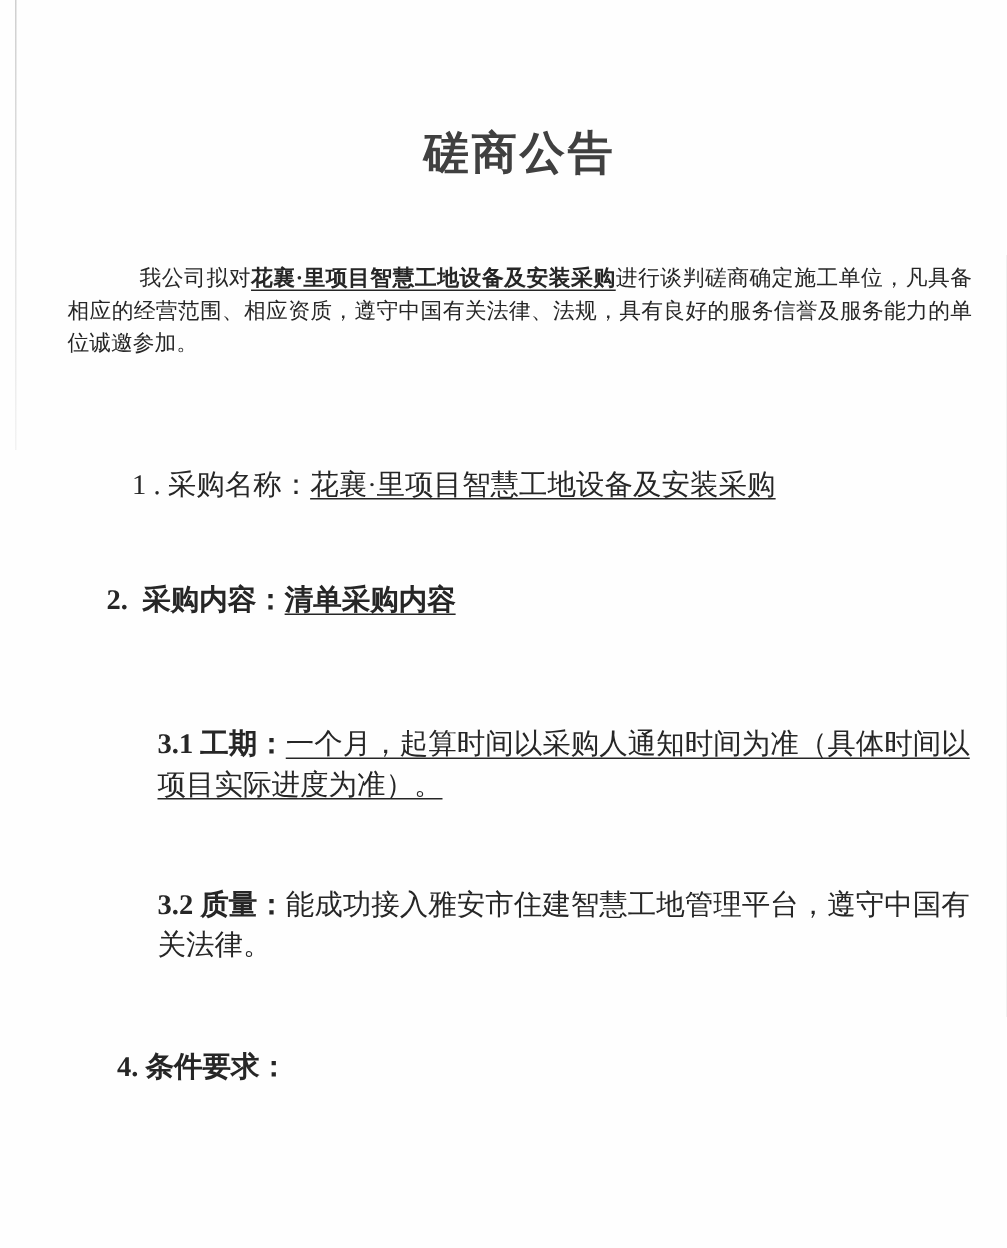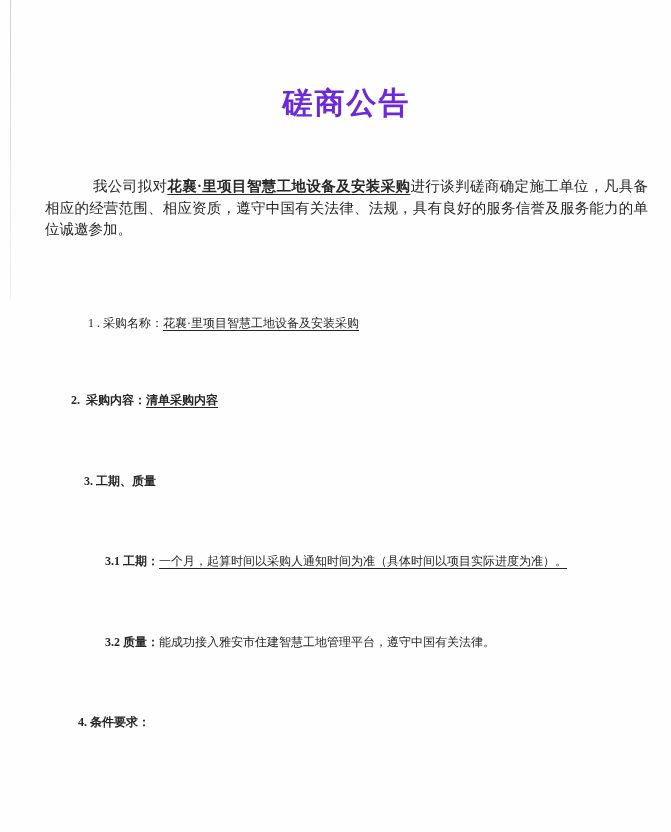--- a/index.html
+++ b/index.html
@@ -13,26 +13,26 @@
     color:#262626;
     box-sizing:border-box;
     padding:14px 23px 0 45px;
     white-space:pre-wrap;
   }
   .title {
     text-align:center;
     font-size:30px;
     line-height:34px;
     font-weight:bold;
-    color:#6d28d9;
+    color:#404040;
     letter-spacing:2px;
   }
   .para { font-size:14.5px; text-align:justify; }
   .intro { margin-top:2px; line-height:21.5px; text-indent:48px; }
-  .line  { font-size:12px; }
+  .line  { font-size:19px; }
   .item1 { margin-top:3px; margin-left:43px; line-height:23px; }
   .item2 { margin-left:26px; line-height:23px; }
   .h3    { margin-top:3px; margin-left:39px; line-height:25px; font-weight:bold; }
   .s31, .s32 { margin-left:60px; line-height:26.5px; }
   .h4    { margin-left:33px; line-height:27px; font-weight:bold; }
   .b { font-weight:bold; }
   .u { text-decoration:underline; text-decoration-thickness:1px; text-underline-offset:3px; }
   .artifact {
     position:absolute; left:10px; top:0;
     width:1px; height:300px;
@@ -47,21 +47,20 @@
   <div class="artifact"></div>
 
   <div class="title">磋商公告</div>
 
   <p class="para intro"><span>我公司拟对</span><span class="b u">花襄·里项目智慧工地设备及安装采购</span><span>进行谈判磋商确定施工单位，凡具备相应的经营范围、相应资质，遵守中国有关法律、法规，具有良好的服务信誉及服务能力的单位诚邀参加。</span></p>
 
   <div class="line item1"><span>1 . 采购名称：</span><span class="u">花襄·里项目智慧工地设备及安装采购</span></div>
 
   <div class="line item2"><span class="b">2.  采购内容：</span><span class="b u">清单采购内容</span></div>
 
-  <div class="line h3">3. 工期、质量</div>
 
   <div class="line s31"><span class="b">3.1 工期：</span><span class="u">一个月，起算时间以采购人通知时间为准（具体时间以项目实际进度为准）。</span></div>
 
   <div class="line s32"><span class="b">3.2 质量：</span><span>能成功接入雅安市住建智慧工地管理平台，遵守中国有关法律。</span></div>
 
   <div class="line h4">4. 条件要求：</div>
 
   
 
   

